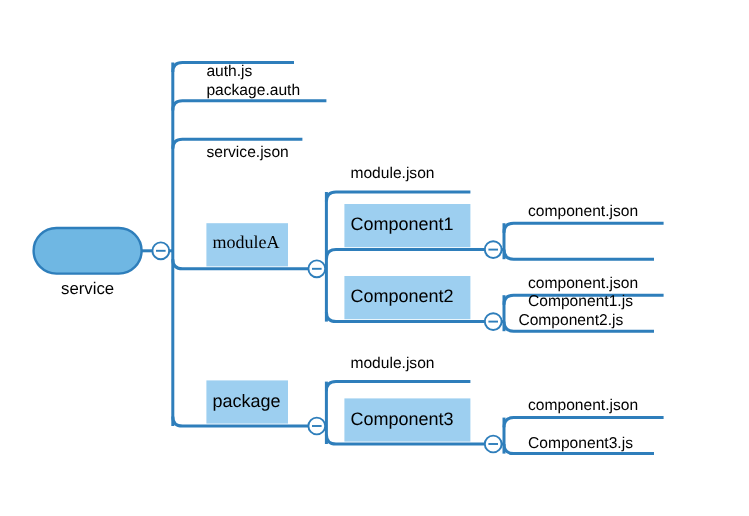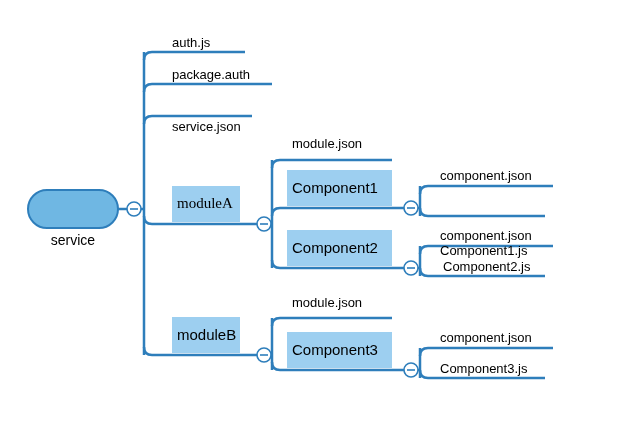--- a/index.html
+++ b/index.html
@@ -123,34 +123,34 @@
 </svg>
 
 <div class="hl-box" style="left:172px; top:186px; width:68px; height:36px;"></div>
 <div class="hl-box" style="left:172px; top:317px; width:68px; height:36px;"></div>
 <div class="hl-box" style="left:287px; top:170px; width:105px; height:36px;"></div>
 <div class="hl-box" style="left:287px; top:230px; width:105px; height:36px;"></div>
 <div class="hl-box" style="left:287px; top:332px; width:105px; height:36px;"></div>
 
 <span class="node-label root-label" style="left:45px; top:202px; width:56px; text-align:center;">service</span>
 
-<span class="node-label leaf-label" style="left:172px; top:36px;">auth.js</span>
+<span class="node-label leaf-label" style="left:172px; top:52px;">auth.js</span>
 <span class="node-label leaf-label" style="left:172px; top:68px;">package.auth</span>
 <span class="node-label leaf-label" style="left:172px; top:100px;margin-top:20px;">service.json</span>
 
 <span class="node-label branch-label" style="left:177px; top:196px;font-family:Liberation Serif, serif;">moduleA</span>
-<span class="node-label branch-label" style="left:177px; top:327px;">moduleB</span>
+<span class="node-label branch-label" style="left:177px; top:327px;">package</span>
 
 <span class="node-label leaf-label" style="left:292px; top:137px;">module.json</span>
 <span class="node-label branch-label" style="left:292px; top:180px;">Component1</span>
 <span class="node-label branch-label" style="left:292px; top:240px;">Component2</span>
 
 <span class="node-label leaf-label" style="left:440px; top:169px;">component.json</span>
 <span class="node-label leaf-label" style="left:440px; top:200px;margin-top:44px;">Component1.js</span>
 
 <span class="node-label leaf-label" style="left:440px; top:229px;">component.json</span>
-<span class="node-label leaf-label" style="left:443px; top:260px;">Component2.js</span>
+<span class="node-label leaf-label" style="left:432px; top:260px;">Component2.js</span>
 
 <span class="node-label leaf-label" style="left:292px; top:296px;">module.json</span>
 <span class="node-label branch-label" style="left:292px; top:342px;">Component3</span>
 
 <span class="node-label leaf-label" style="left:440px; top:331px;">component.json</span>
 <span class="node-label leaf-label" style="left:440px; top:362px;">Component3.js</span>
 
 </body></html>

